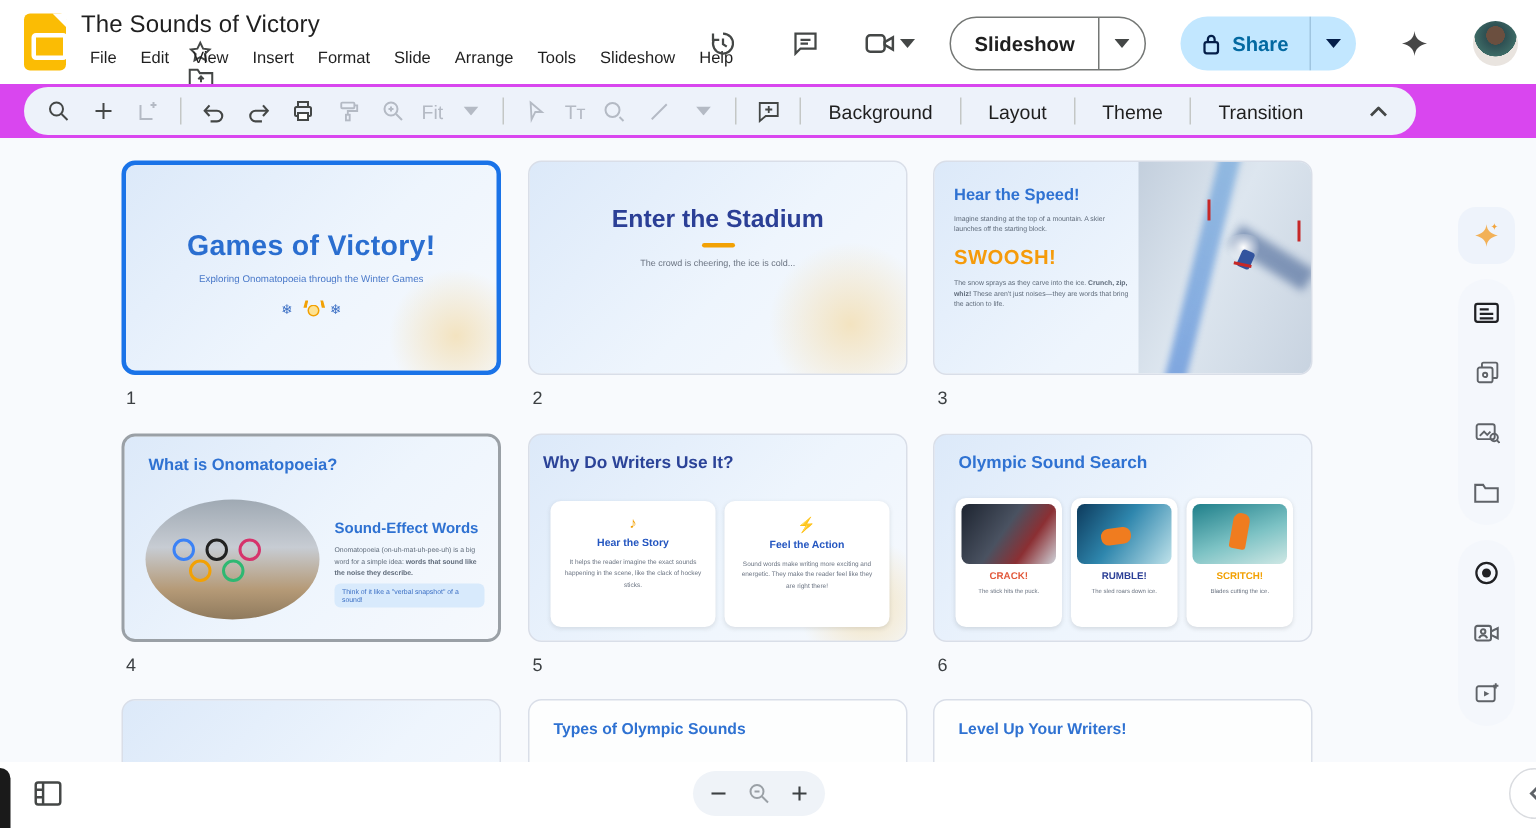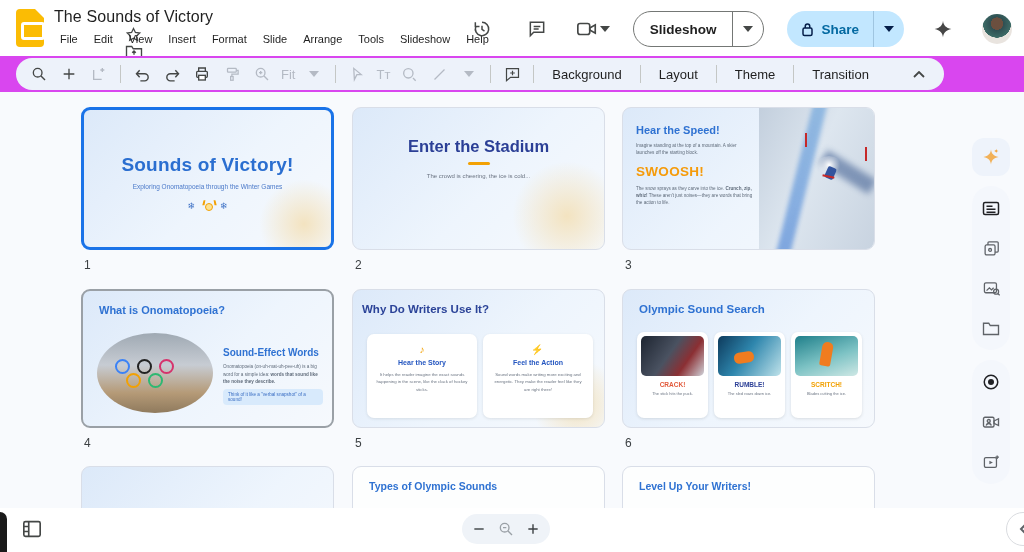--- a/index.html
+++ b/index.html
@@ -314,21 +314,21 @@
           <path d="M1 6l5-5 5 5"></path>
         </svg>
       </span>
   </div>
 </div>
 
 <div class="canvas">
 
   <div class="slide sel" style="left:81px; top:15px;">
     <div class="glow"></div>
-    <div class="s1-title">Sounds of Victory!</div>
+    <div class="s1-title">Games of Victory!</div>
     <div class="s1-sub">Exploring Onomatopoeia through the Winter Games</div>
     <div class="s1-emoji">
       <span>❄</span>
       <span class="medal"></span>
       <span>❄</span>
     </div>
   </div>
   <span class="snum" style="left:84px; top:166px;">1</span>
 
   <div class="slide" style="left:352px; top:15px;">

